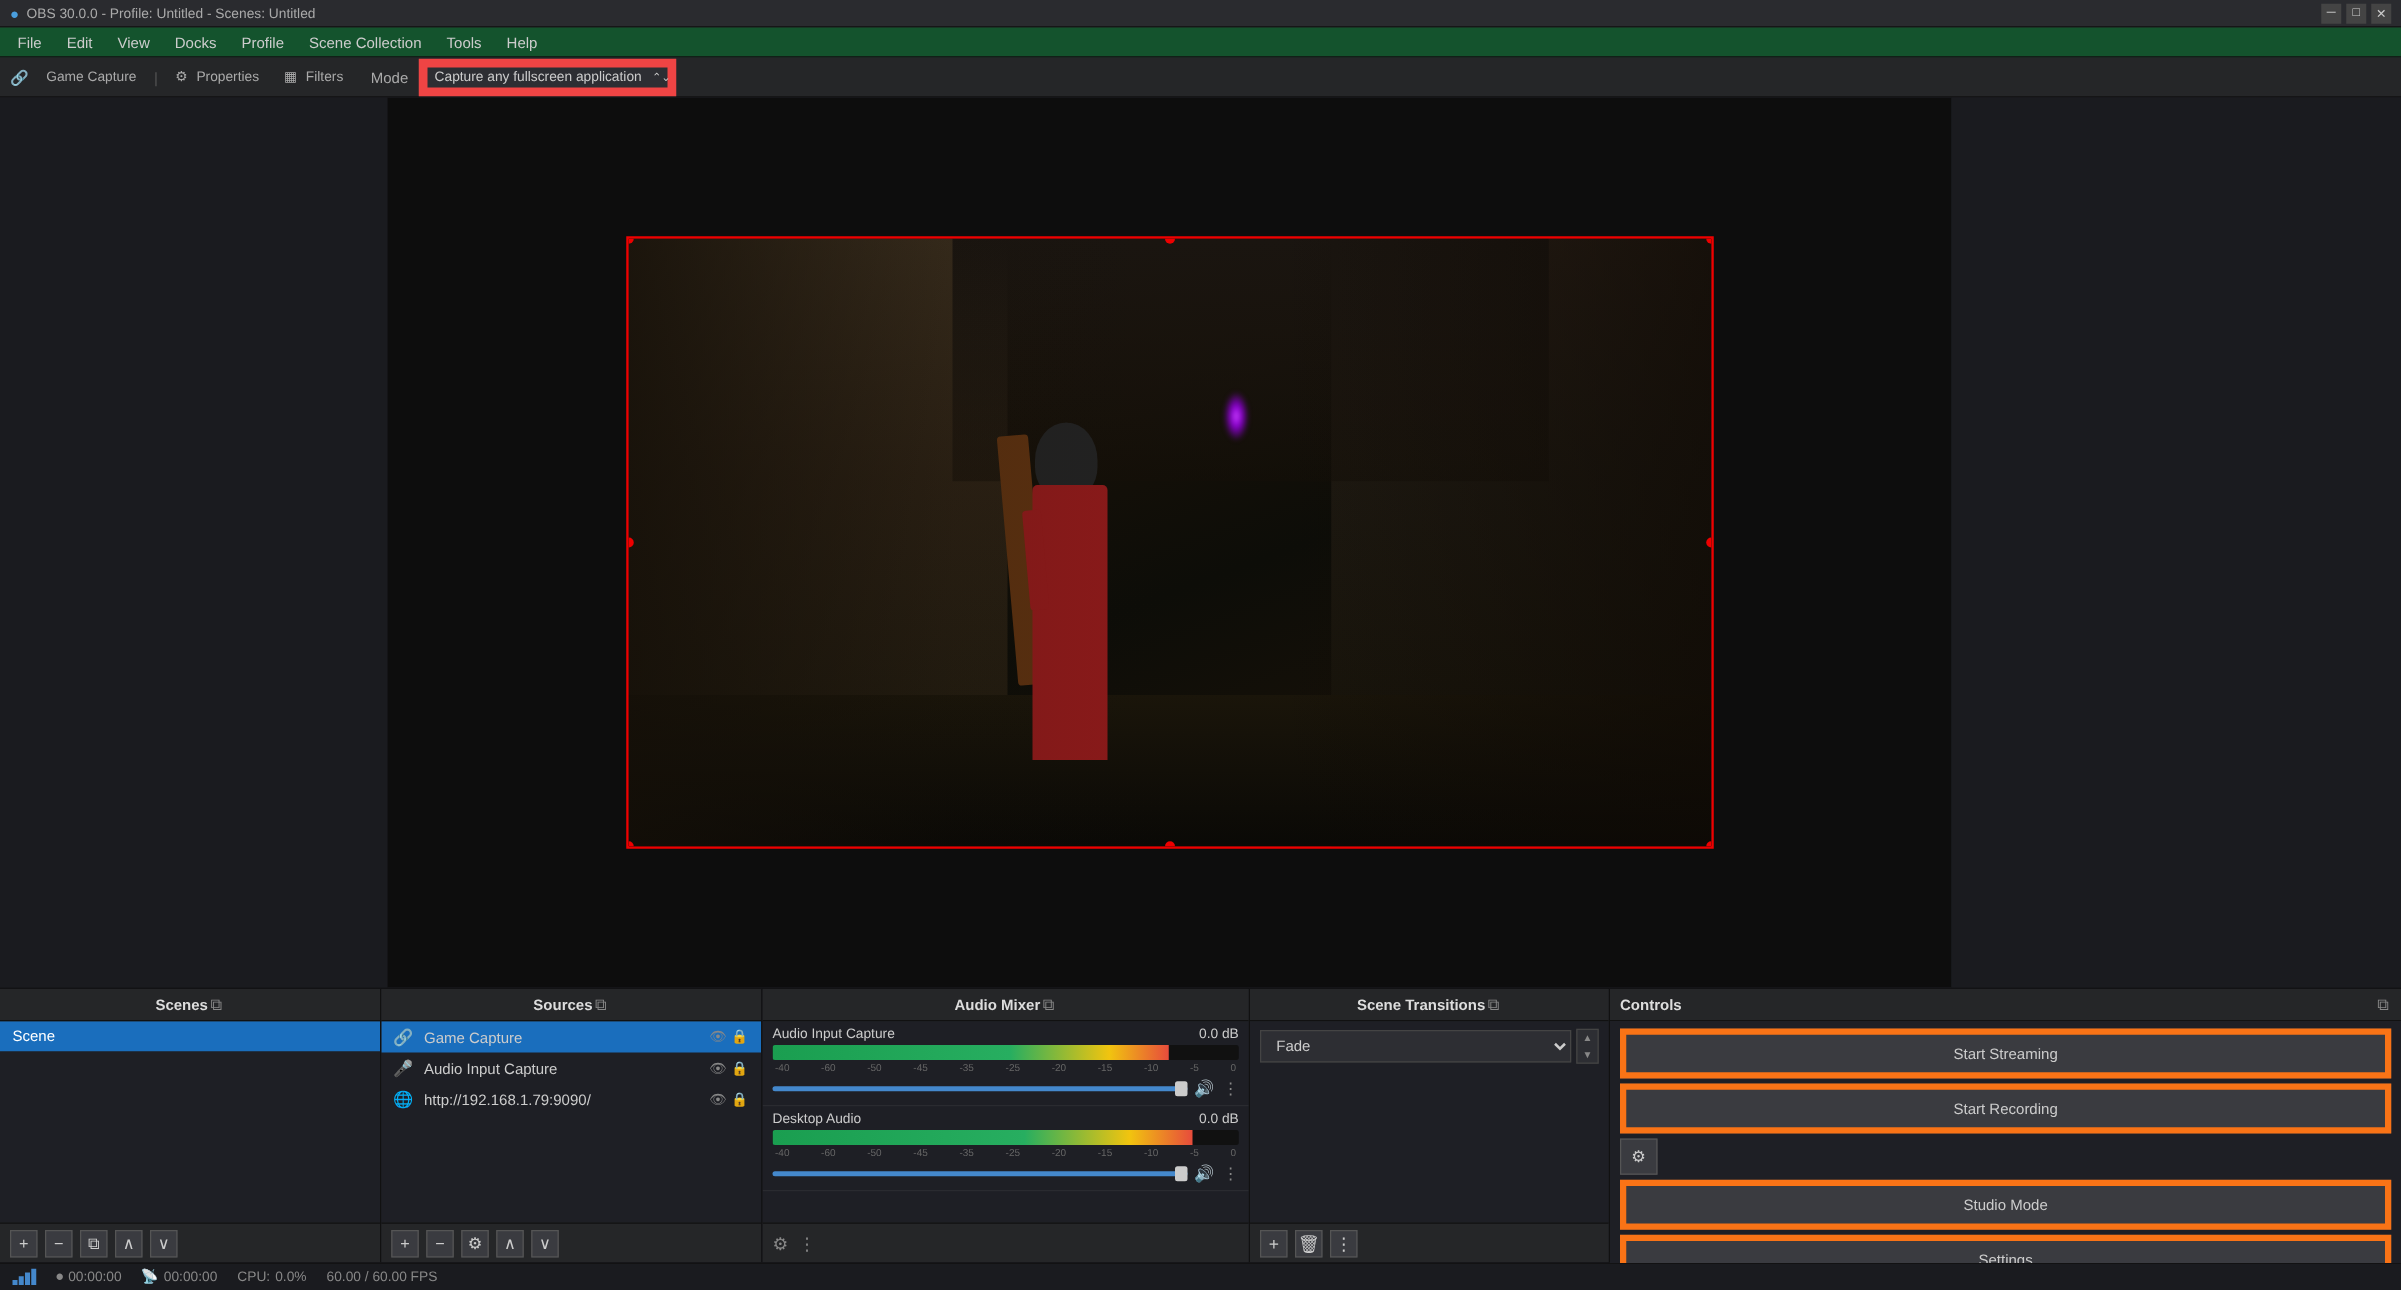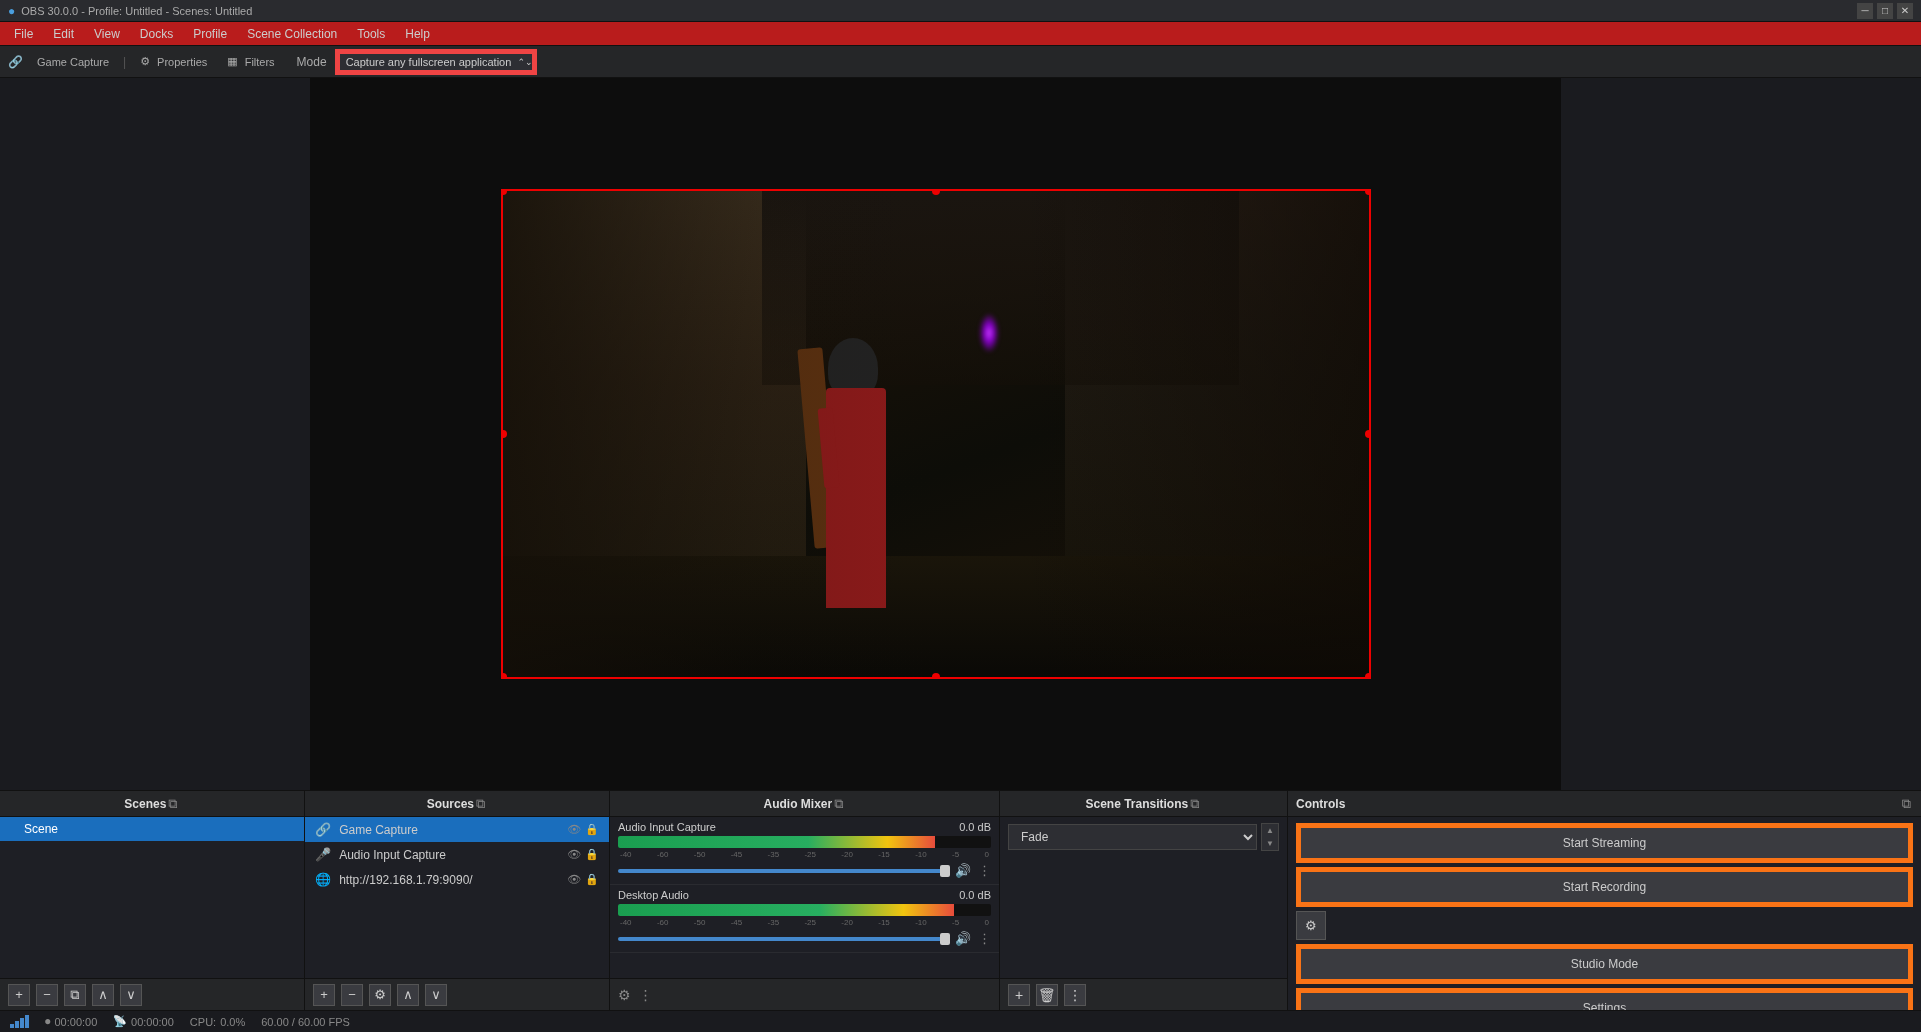--- a/index.html
+++ b/index.html
@@ -38,21 +38,21 @@
       background: #444;
       border: none;
       color: #ccc;
       font-size: 10px;
       cursor: pointer;
       display: flex; align-items: center; justify-content: center;
     }
 
     
     #menubar {
-      background: #b91c1c;
+      background: #14532d;
       height: 24px;
       display: flex;
       align-items: center;
       padding: 0 4px;
       border-bottom: 1px solid #111;
       flex-shrink: 0;
     }
     .menu-item {
       padding: 2px 10px;
       cursor: pointer;
@@ -206,21 +206,21 @@
       display: flex; align-items: center; gap: 4px;
       color: #aaa; font-size: 11px;
       cursor: pointer;
       padding: 2px 6px;
     }
     .source-bar-icon { font-size: 12px; }
     .source-bar-separator { color: #555; }
     .mode-label { color: #aaa; margin-left: 8px; }
     .mode-dropdown {
       background: #2d2e33;
-      border: 5px solid #ef4444;
+      border: 7px solid #ef4444;
       color: #ccc;
       padding: 2px 20px 2px 6px;
       font-size: 11px;
       cursor: pointer;
       appearance: none;
       -webkit-appearance: none;
     }
     .mode-select-wrap {
       position: relative;
       display: flex; align-items: center;
@@ -276,21 +276,21 @@
     .panel-content {
       flex: 1;
       overflow-y: auto;
       overflow-x: hidden;
       background: #1e1f25;
     }
 
     
     #scenes-panel { width: 305px; }
     .scene-item {
-      padding: 5px 24px;
+      padding: 5px 10px;
       cursor: pointer;
       color: #ccc;
       font-size: 12px;
       display: flex; align-items: center;
     }
     .scene-item.active {
       background: #1a6ebd;
       color: #fff;
     }
     .panel-footer {

